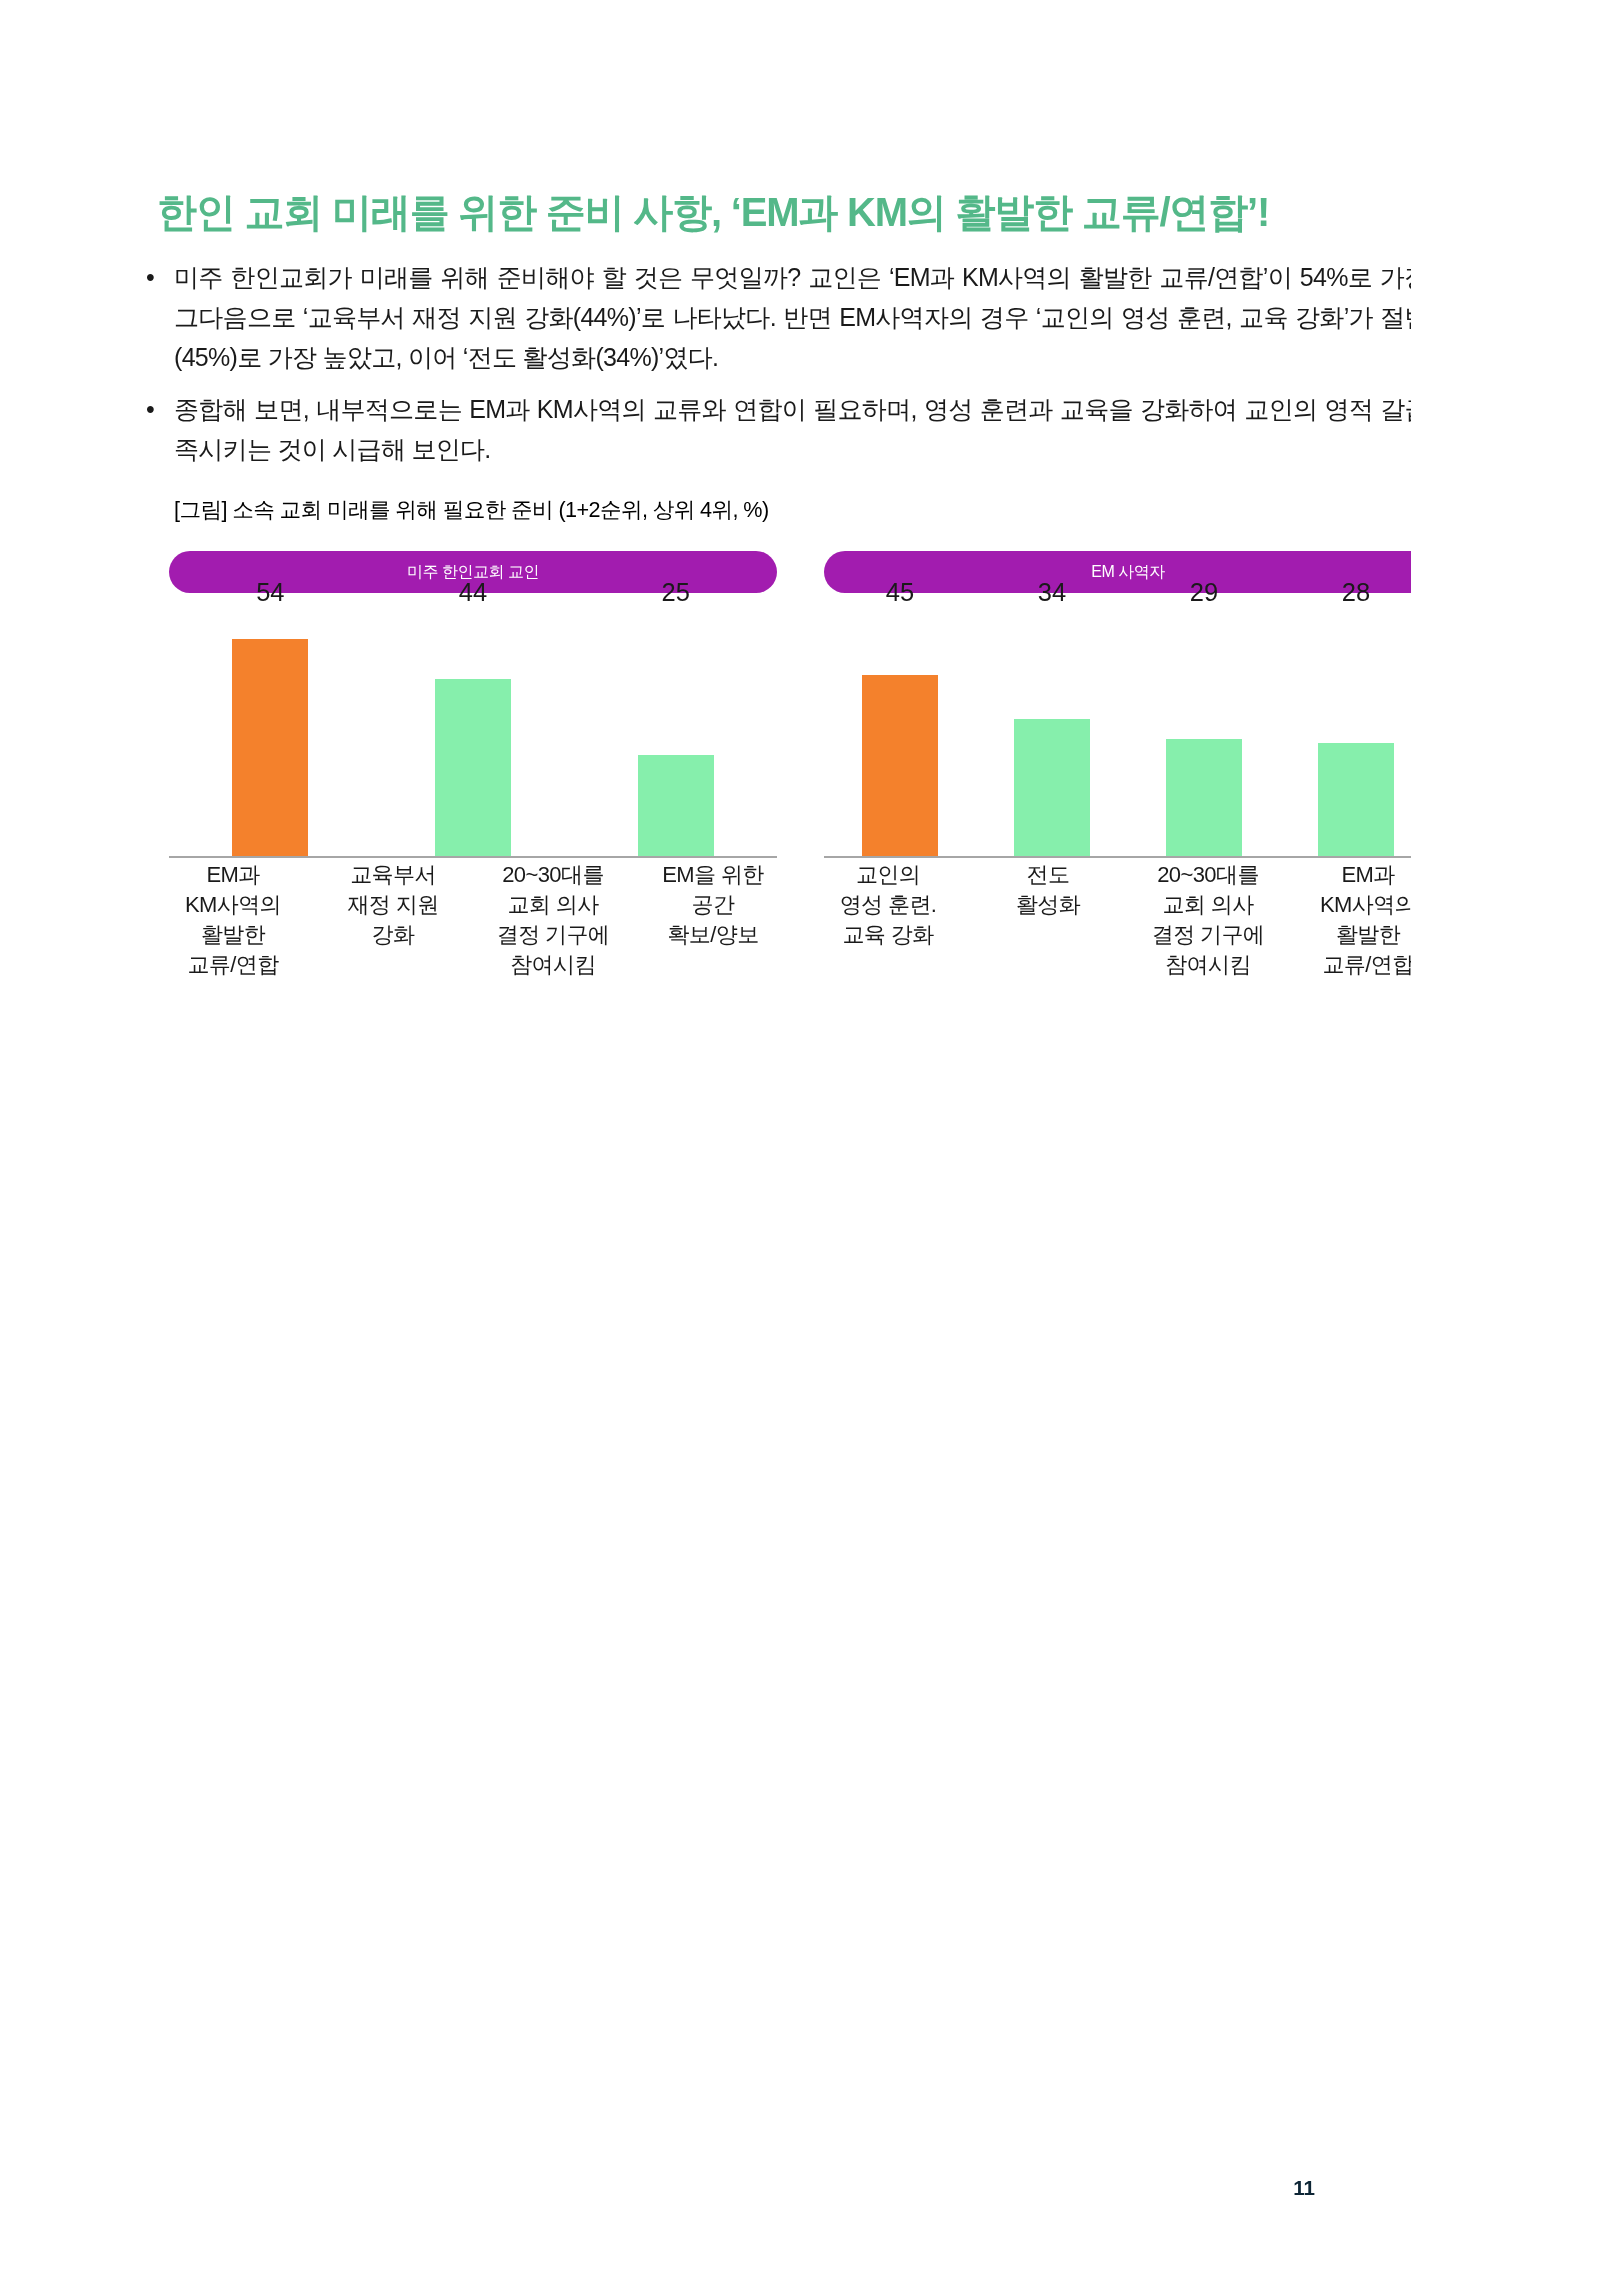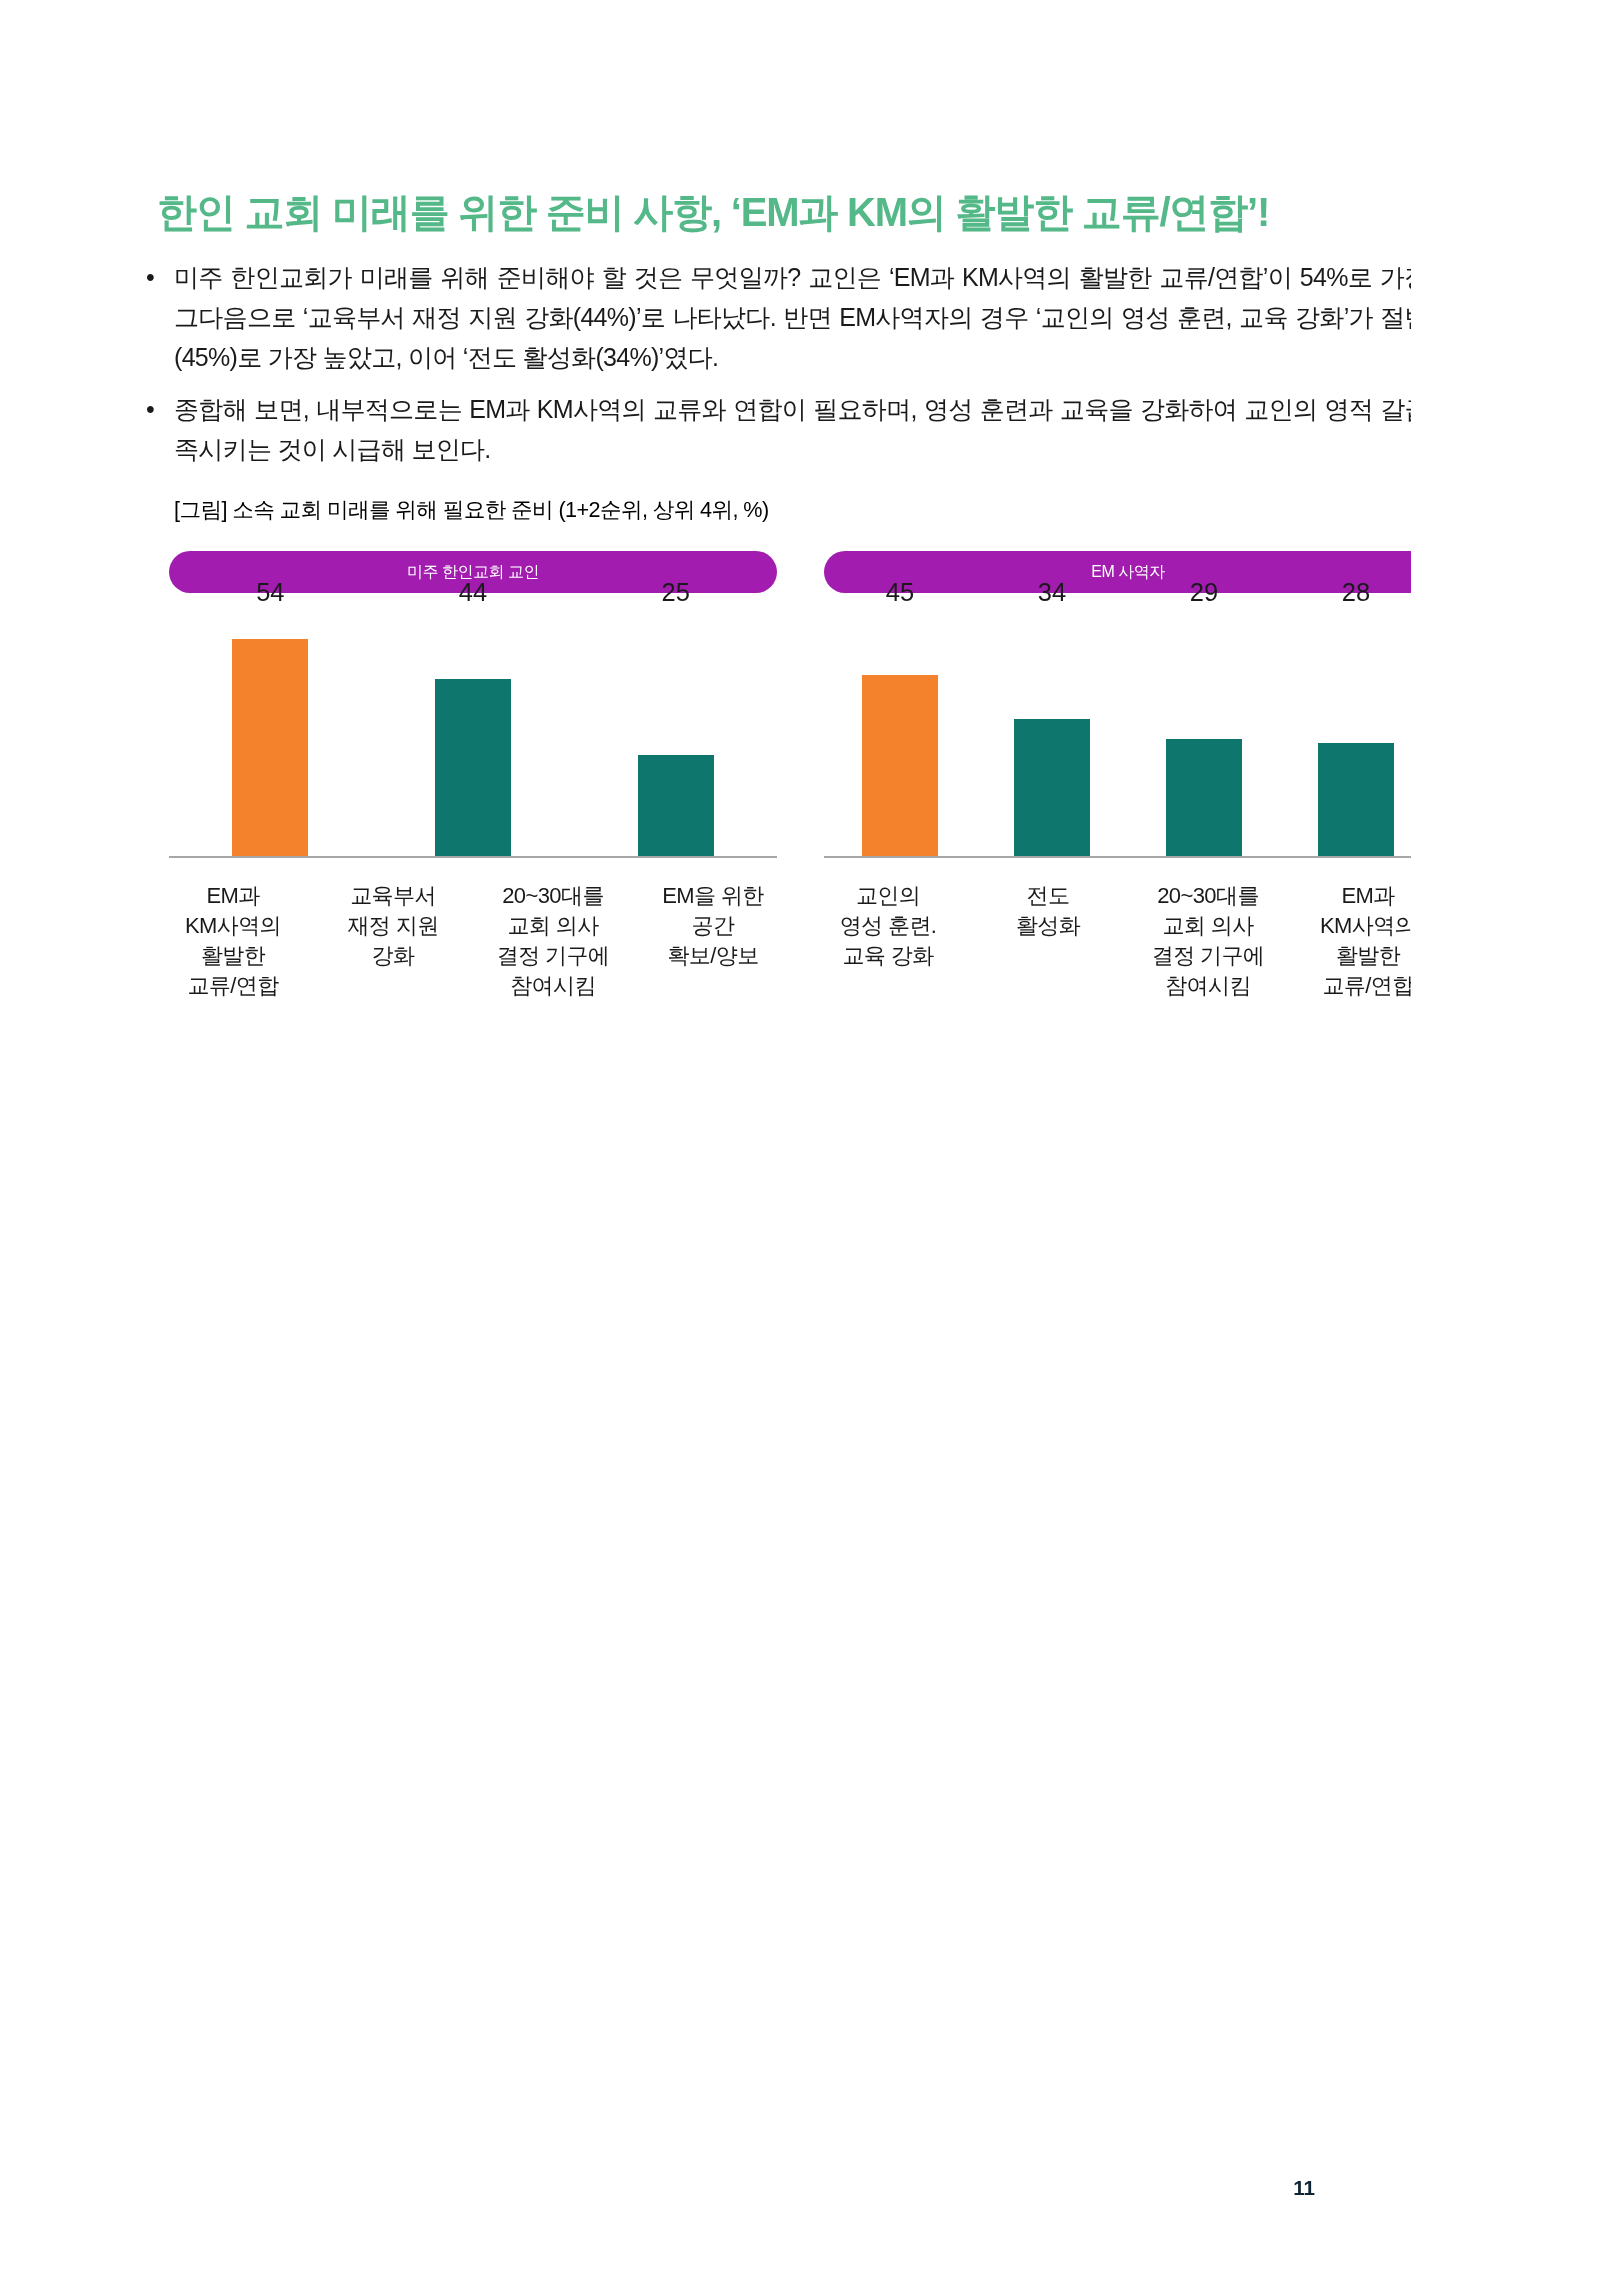--- a/index.html
+++ b/index.html
@@ -134,27 +134,27 @@
     bottom: 100%;
     left: 50%;
     transform: translateX(-50%);
     margin-bottom: 7.8px;
     font-size: 25.5px;
     color: #1a1a1a;
     white-space: nowrap;
   }
   .bar-rect {
     width: 76px;
-    background: #0f766e;
+    background: #86efac;
   }
   .bar-slot.highlight .bar-rect { background: #f4812c; }
 
   .cat-labels {
     display: flex;
-    margin-top: 23px;
+    margin-top: 2px;
     gap: 32px;
   }
   .cat-cell {
     flex: 1 1 0;
     text-align: center;
     font-size: 22px;
     line-height: 30px;
     letter-spacing: -0.6px;
     color: #1a1a1a;
     padding: 0 2px;

